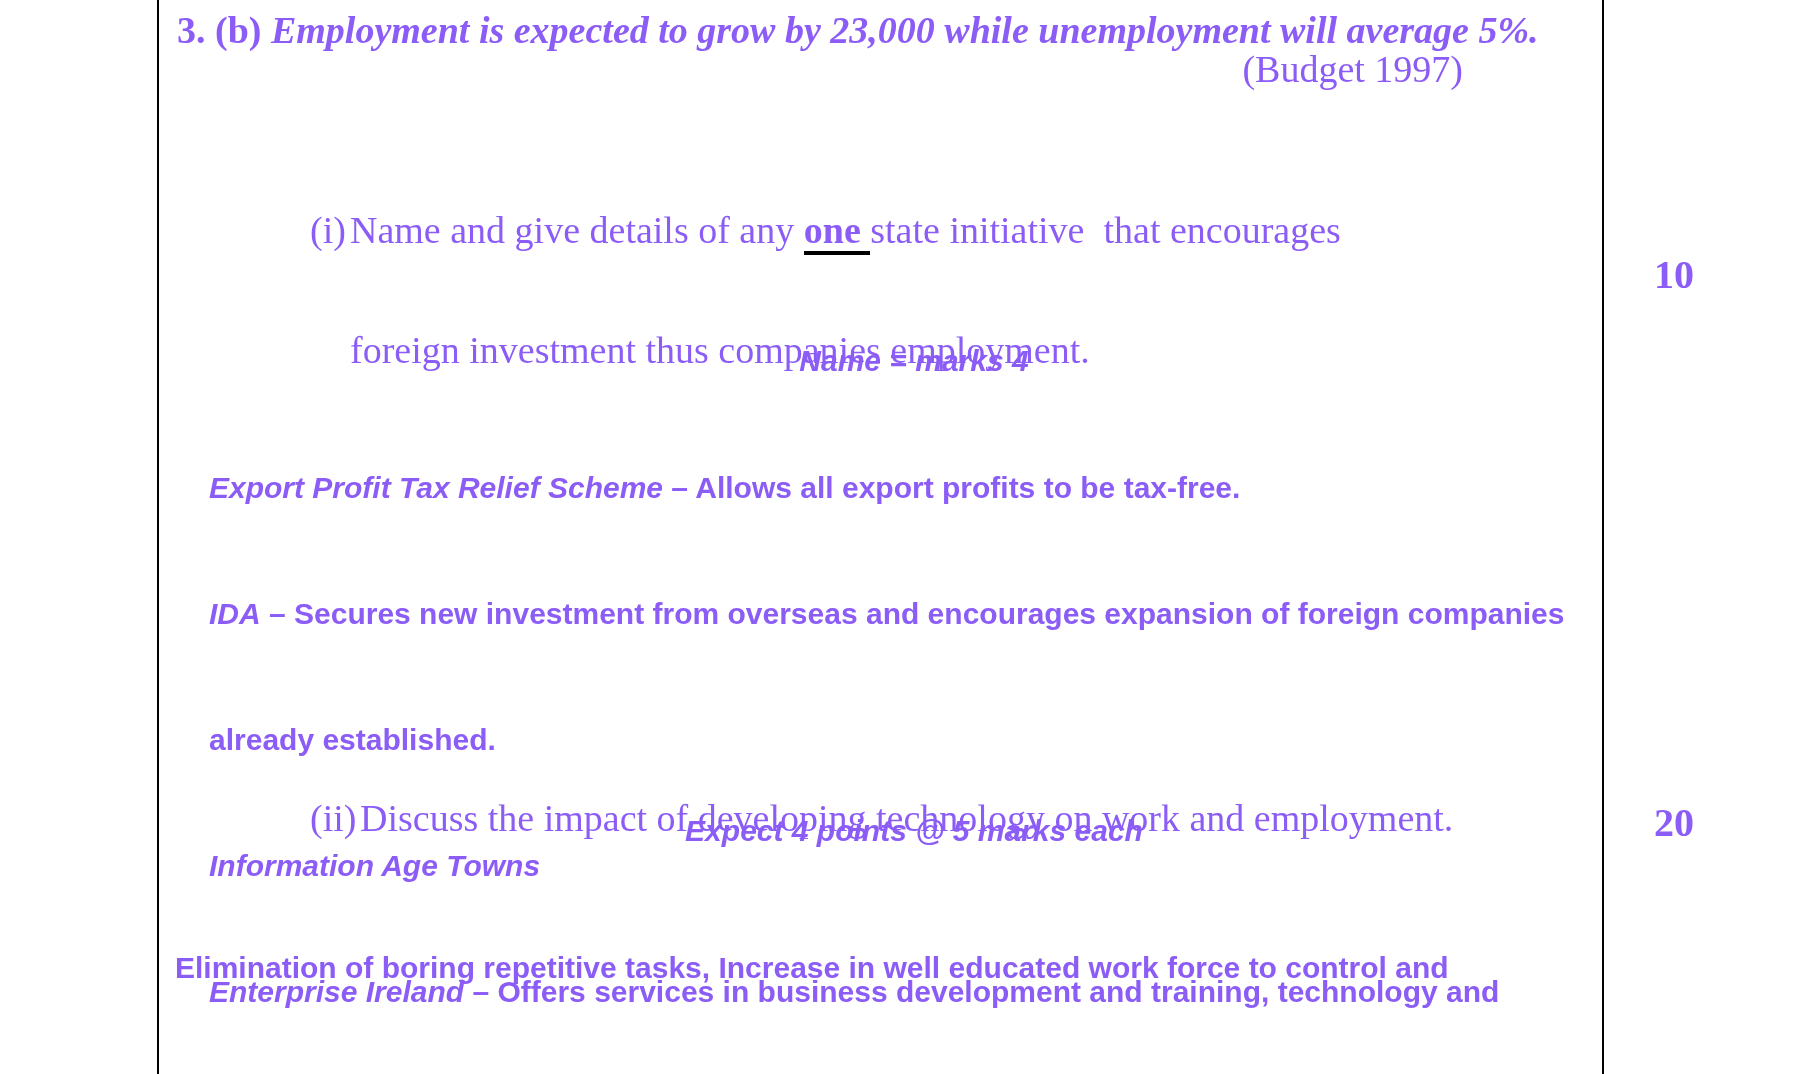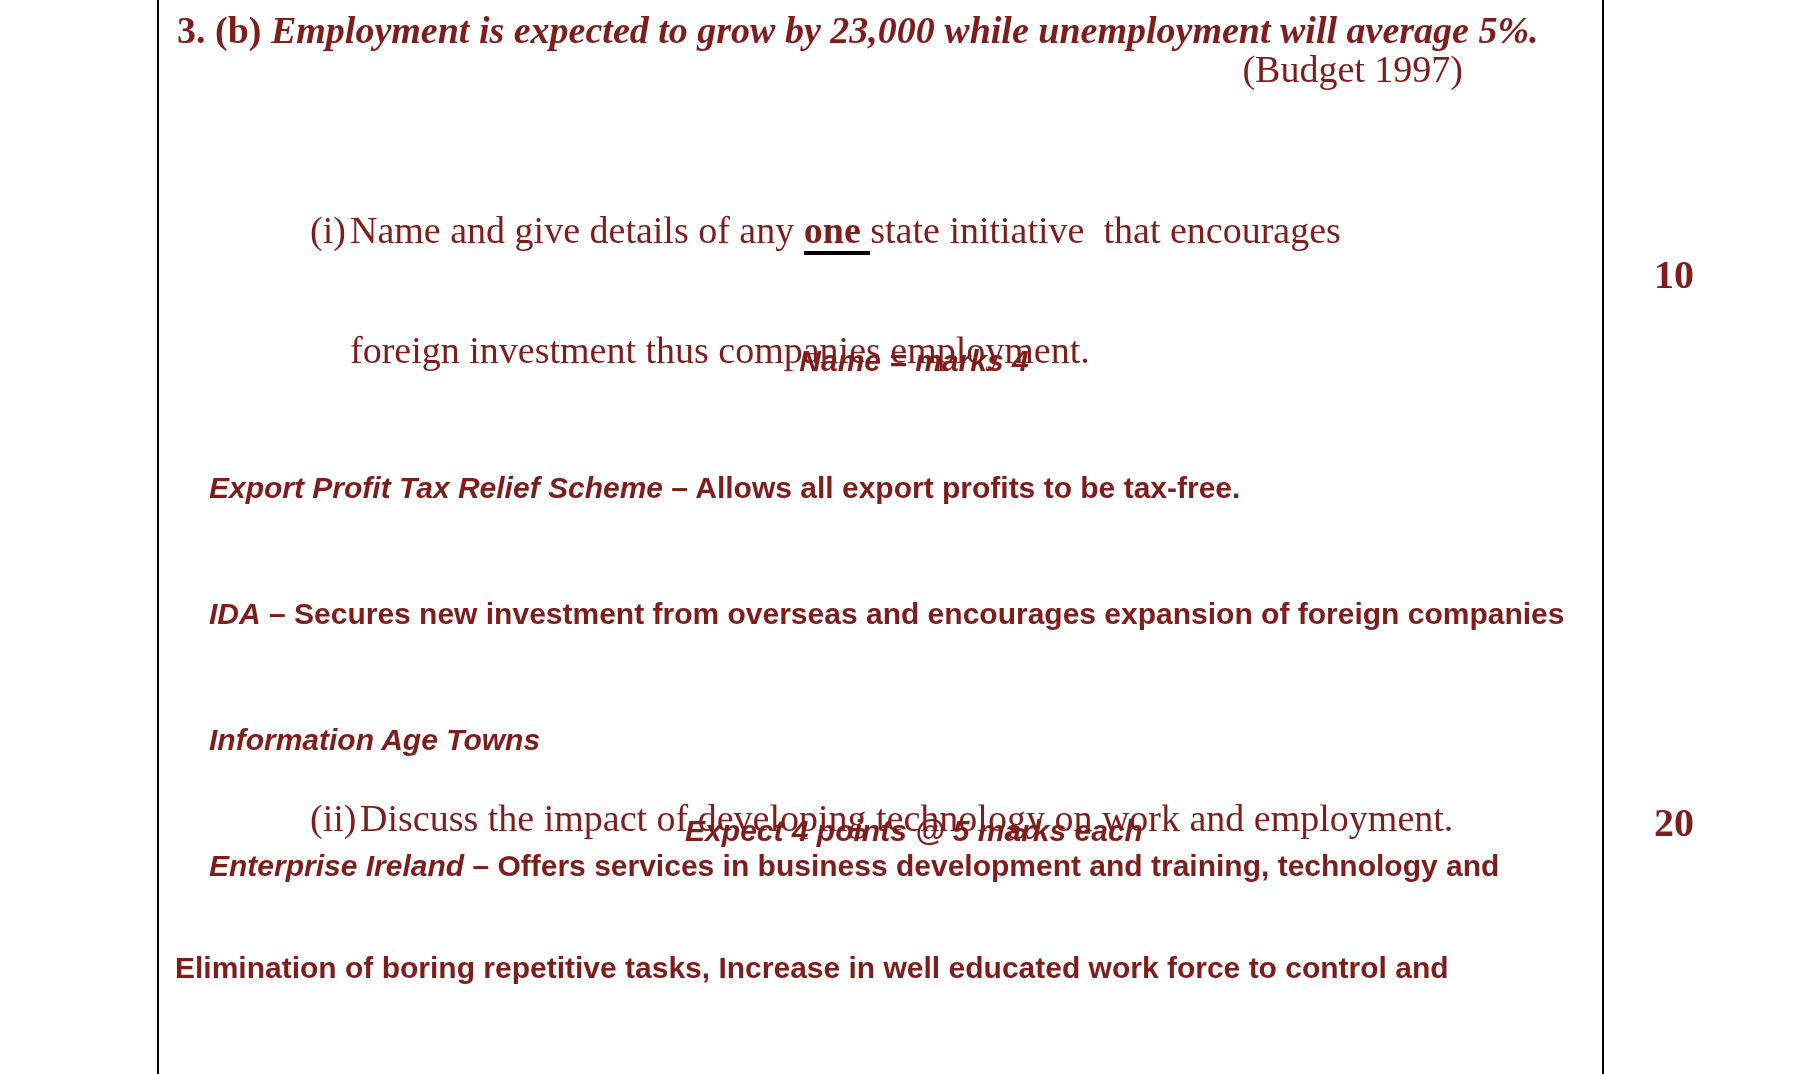--- a/index.html
+++ b/index.html
@@ -5,21 +5,21 @@
   html, body {
     margin: 0;
     padding: 0;
     background: #ffffff;
   }
   .page {
     position: relative;
     width: 1694px;
     height: 1074px;
     background: #ffffff;
-    color: #7f1d1d;
+    color: #8b5cf6;
     overflow: hidden;
   }
   .vline {
     position: absolute;
     top: 0;
     bottom: 0;
     width: 2px;
     background: #000000;
   }
   .vline-left  { left: 157px; }
@@ -123,20 +123,21 @@
 
   <div class="comic comic-italic center-block marking-i">
     <div>Name = marks 4</div>
   </div>
 
   <div class="marks-cell marks-10">10</div>
 
   <div class="comic answer-block answer-i">
     <div class="comic-line"><span class="comic-italic">Export Profit Tax Relief Scheme</span><span> – Allows all export profits to be tax-free.</span></div>
     <div class="comic-line"><span class="comic-italic">IDA</span><span> – Secures new investment from overseas and encourages expansion of foreign companies</span></div>
+    <div class="comic-line"><span class="comic-italic"></span><span>already established.</span></div>
     <div class="comic-line"><span class="comic-italic">Information Age Towns</span><span></span></div>
     <div class="comic-line"><span class="comic-italic">Enterprise Ireland</span><span> – Offers services in business development and training, technology and</span></div>
     
     
   </div>
 
   <div class="serif qitem qitem-ii">
     <div class="qline"><span class="qlabel-ii">(ii)</span><span>Discuss the impact of developing technology on work and employment.</span></div>
   </div>
 

